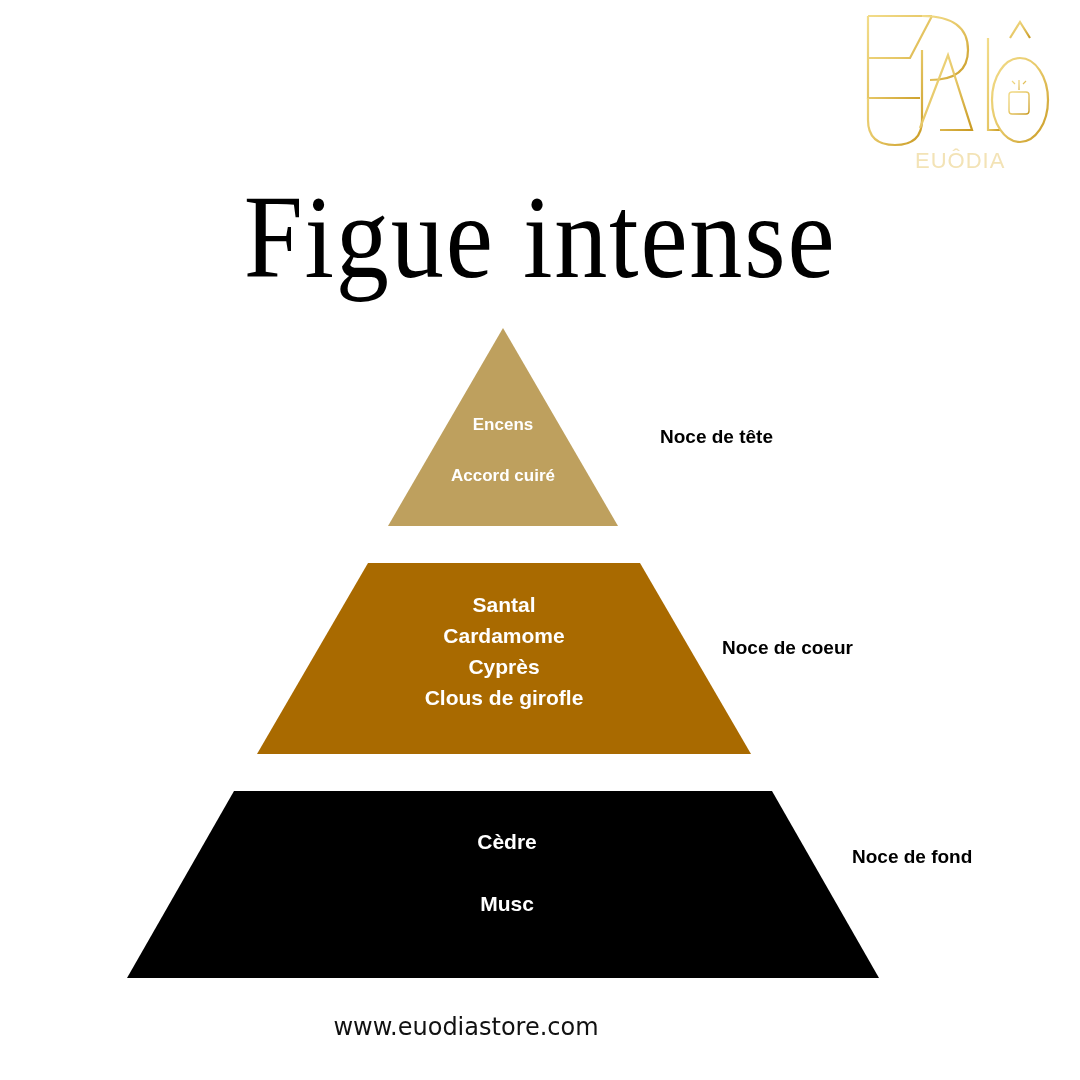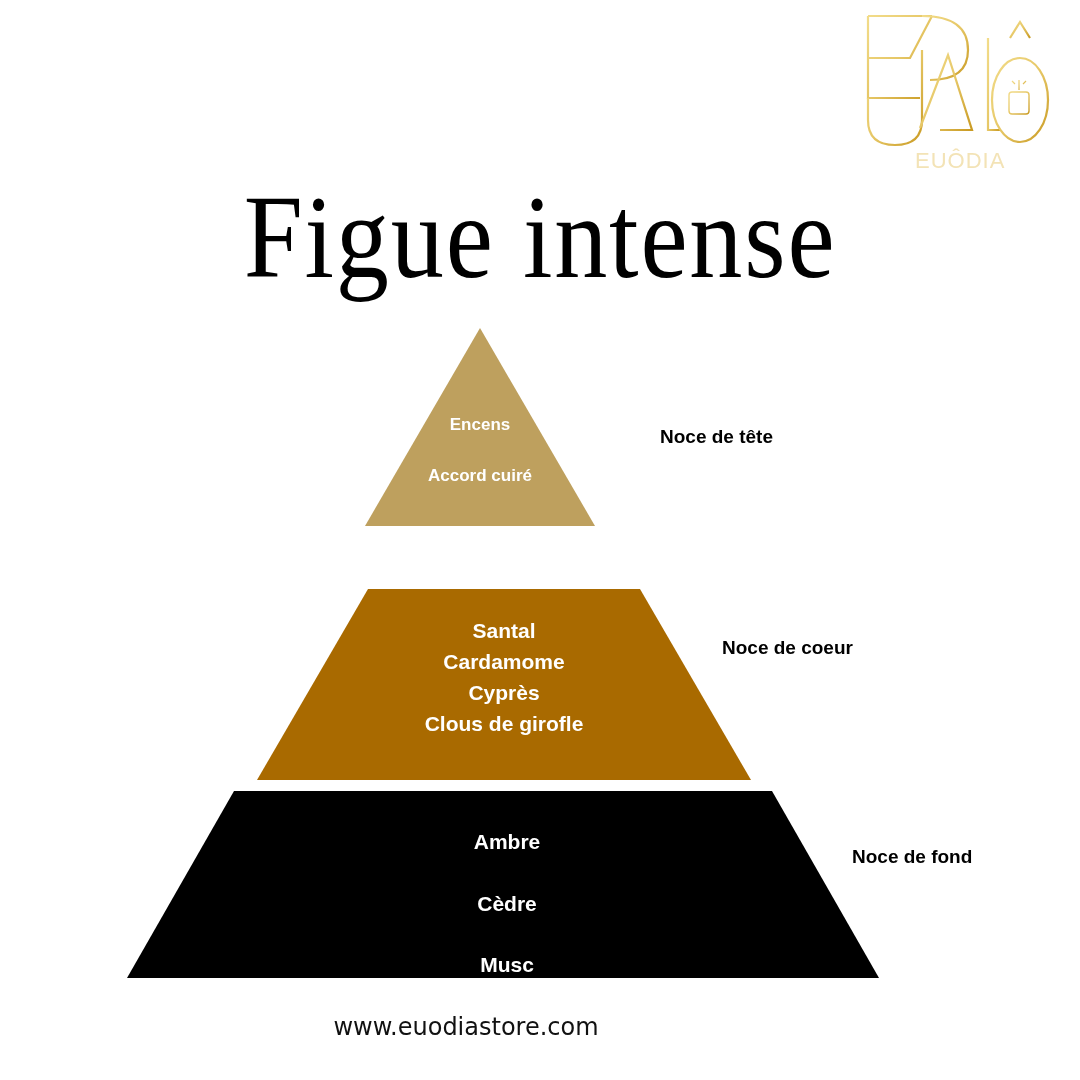--- a/index.html
+++ b/index.html
@@ -50,49 +50,48 @@
 
       <rect x="149" y="82" width="20" height="22" rx="3" stroke-width="1.4"></rect>
       <path d="M159 70 V80 M155 74 L152 71 M163 74 L166 71" stroke-width="1.2"></path>
     </g>
   </svg>
 </div>
 <div class="logo-caption">EUÔDIA</div>
 
 <div class="title">Figue intense</div>
 
-<div class="tier" style="left:365px; top:328px; width:230px; height:198px;text-decoration:underline;">
+<div class="tier" style="left:388px; top:328px; width:230px; height:198px;text-decoration:underline;">
   <svg width="230" height="198">
     <polygon points="115,0 230,198 0,198" fill="#bea05e"></polygon>
   </svg>
   <div class="notes" style="top:72px; font-size:17px; line-height:50.5px;">
     <span class="note">Encens</span>
     <span class="note">Accord cuiré</span>
   </div>
 </div>
 <div class="tier-label" style="left:660px; top:426px;">Noce de tête</div>
 
-<div class="tier" style="left:257px; top:563px; width:494px; height:191px;margin-top:26px;">
+<div class="tier" style="left:257px; top:563px; width:494px; height:191px;">
   <svg width="494" height="191">
     <polygon points="111,0 383,0 494,191 0,191" fill="#a96a00"></polygon>
   </svg>
   <div class="notes" style="top:26px; font-size:21px; line-height:31px;">
     <span class="note">Santal</span>
     <span class="note">Cardamome</span>
     <span class="note">Cyprès</span>
     <span class="note">Clous de girofle</span>
   </div>
 </div>
 <div class="tier-label" style="left:722px; top:637px;">Noce de coeur</div>
 
 <div class="tier" style="left:127px; top:791px; width:752px; height:187px;">
   <svg width="752" height="187">
     <polygon points="107,0 645,0 752,187 0,187" fill="#000000"></polygon>
   </svg>
   <div class="notes" style="top:20px; font-size:21px; line-height:61.5px; padding-left:8px; box-sizing:border-box;">
-    <span class="note">Ambre</span>
     <span class="note">Cèdre</span>
     <span class="note">Musc</span>
   </div>
 </div>
 <div class="tier-label" style="left:852px; top:846px;">Noce de fond</div>
 
 <div class="footer">www.euodiastore.com</div>
 
 </body></html>

